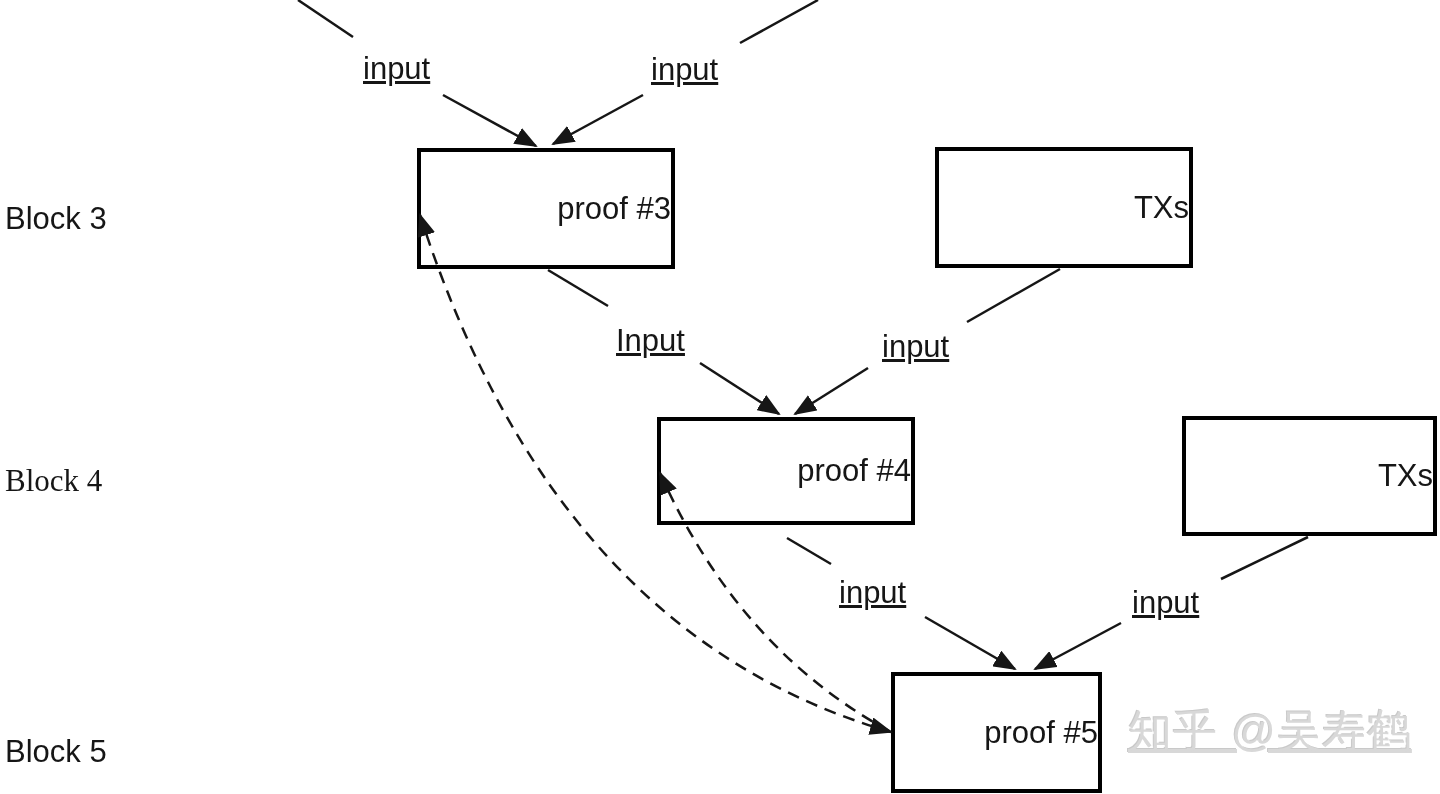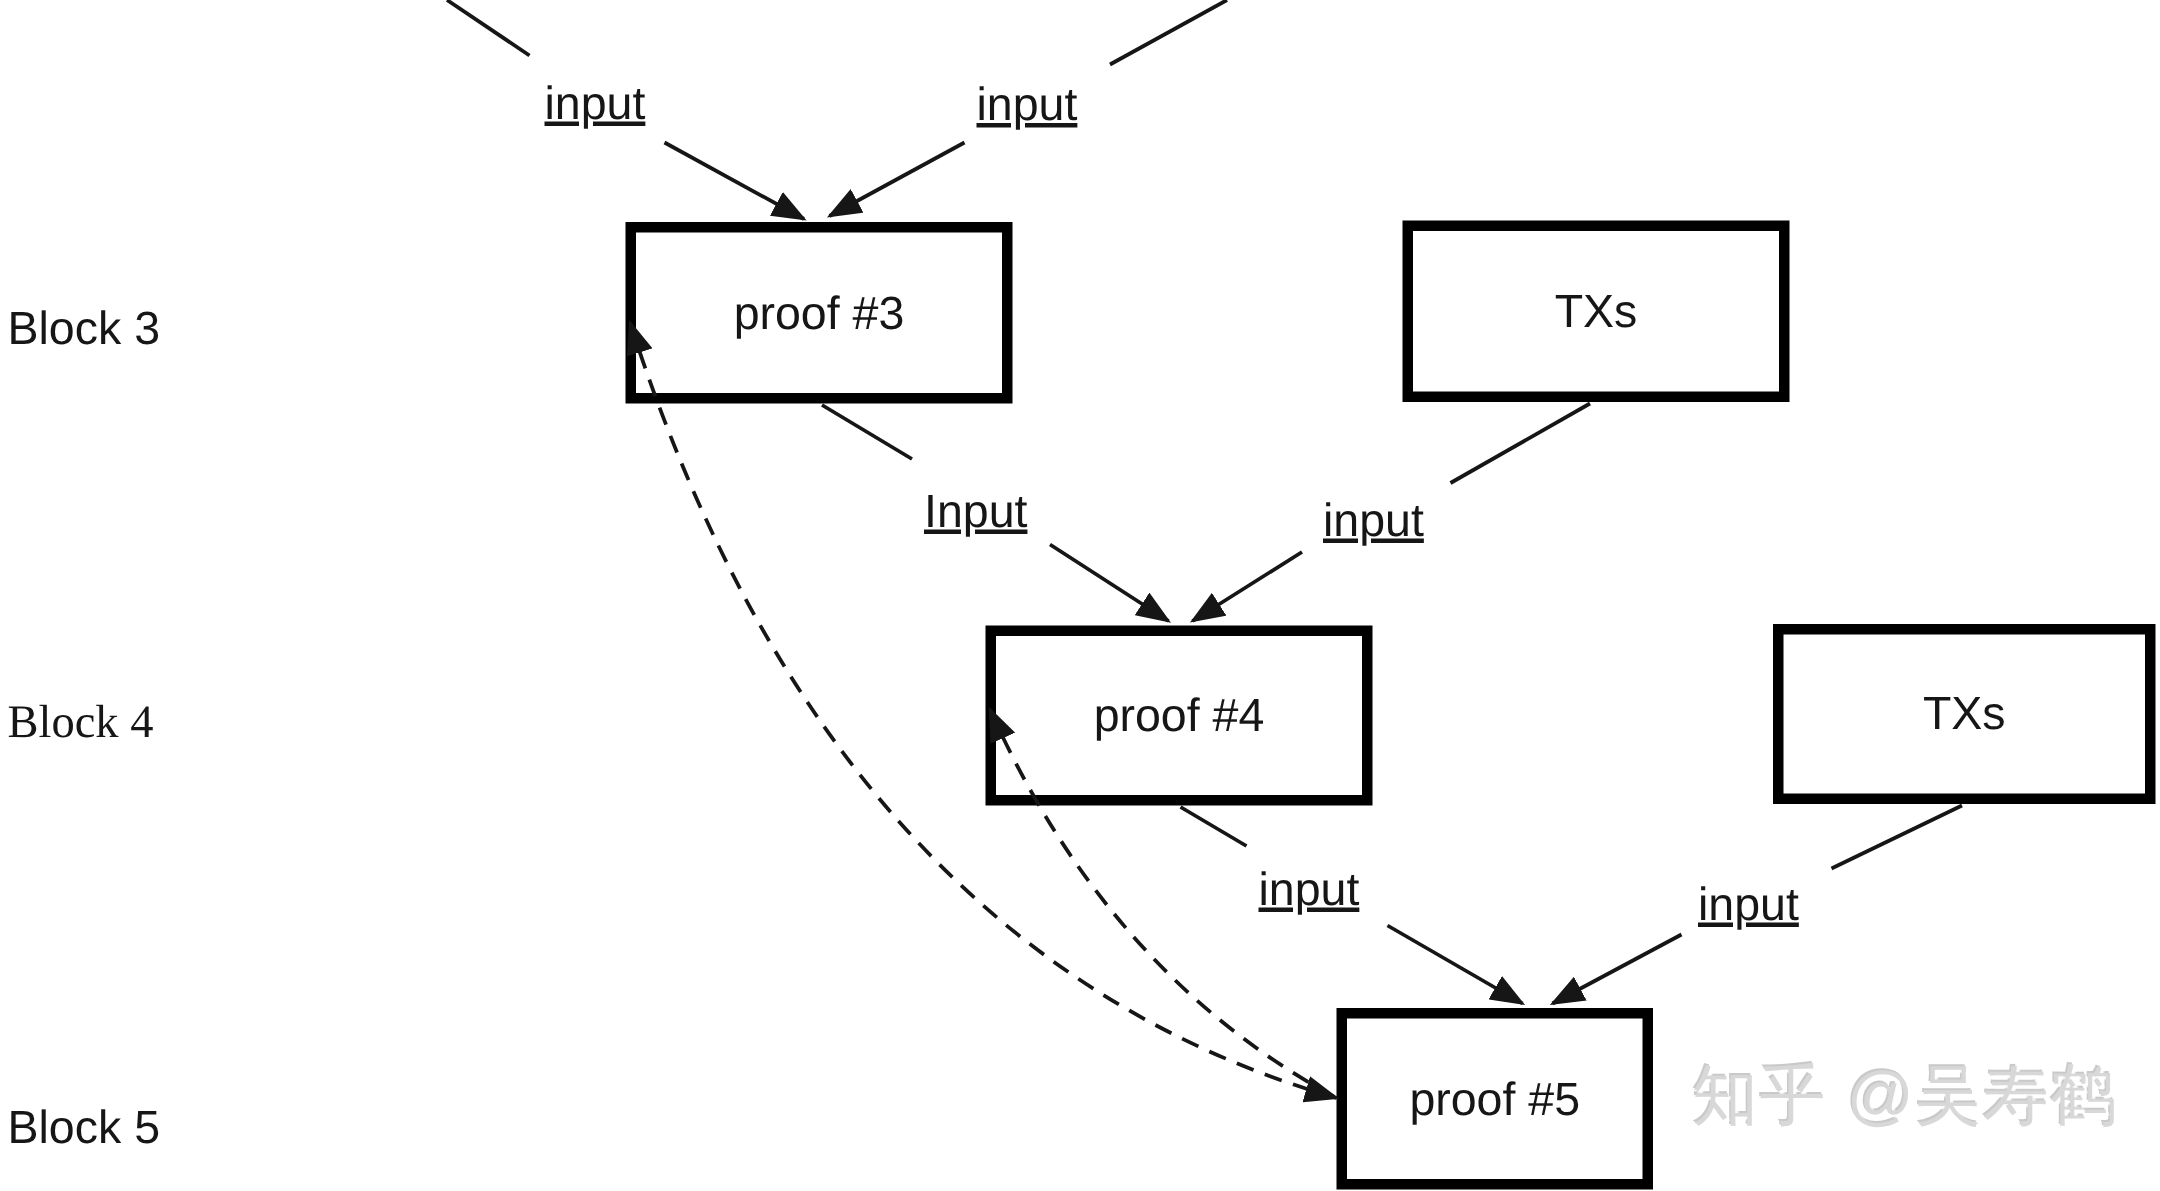--- a/index.html
+++ b/index.html
@@ -8,31 +8,31 @@
     width: 1440px;
     height: 794px;
     background: #ffffff;
     overflow: hidden;
     font-family: "Liberation Sans", "DejaVu Sans", sans-serif;
     color: #161616;
   }
   .box {
     position: absolute;
     box-sizing: border-box;
-    border: 7px solid #000000;
+    border: 4px solid #000000;
     background: #ffffff;
     display: flex;
     align-items: center;
-    justify-content: center;
+    justify-content: flex-end;
     font-size: 31px;
     z-index: 1;
   }
   .box-proof3 { left: 417px; top: 148px; width: 258px; height: 121px; }
   .box-txs3   { left: 935px; top: 147px; width: 258px; height: 121px; }
-  .box-proof4 { left: 657px; top: 417px; width: 258px; height: 120px; }
+  .box-proof4 { left: 657px; top: 417px; width: 258px; height: 108px; }
   .box-txs4   { left: 1182px; top: 416px; width: 255px; height: 120px; }
   .box-proof5 { left: 891px; top: 672px; width: 211px; height: 121px; }
 
   .block-label {
     position: absolute;
     left: 5px;
     font-size: 31px;
     line-height: 32px;
     z-index: 4;
     white-space: nowrap;
@@ -68,20 +68,21 @@
     position: absolute;
     left: 1128px;
     top: 701px;
     font-size: 44px;
     line-height: 60px;
     letter-spacing: 1px;
     color: #d8d8d8;
     text-shadow: 2px 2px 1px #ffffff, -1px -1px 0 #c9c9c9;
     z-index: 2;
     white-space: nowrap;
+    text-decoration: underline;
   }
 </style>
 </head>
 <body>
 
 <div class="canvas">
 
   <div class="box box-proof3">
     <span>proof #3</span>
   </div>

